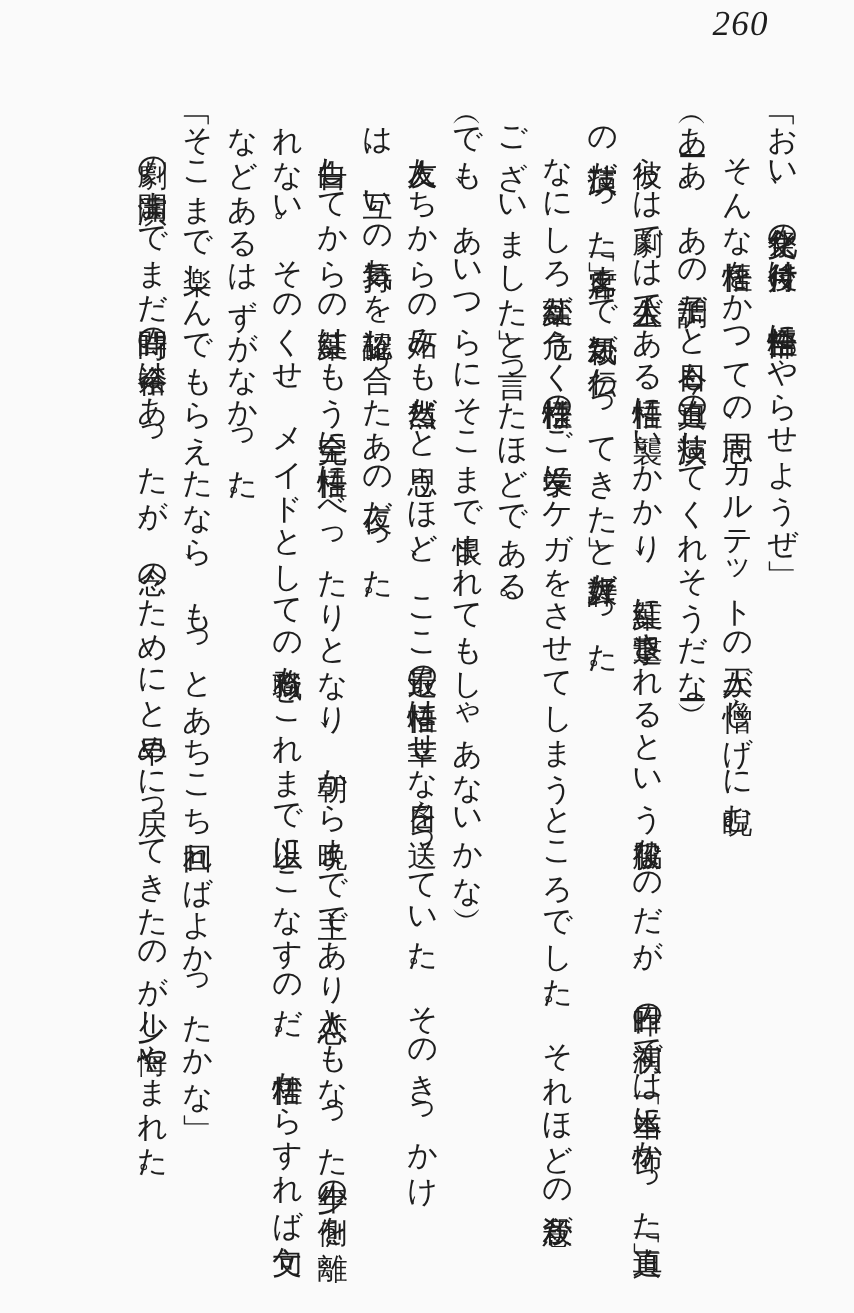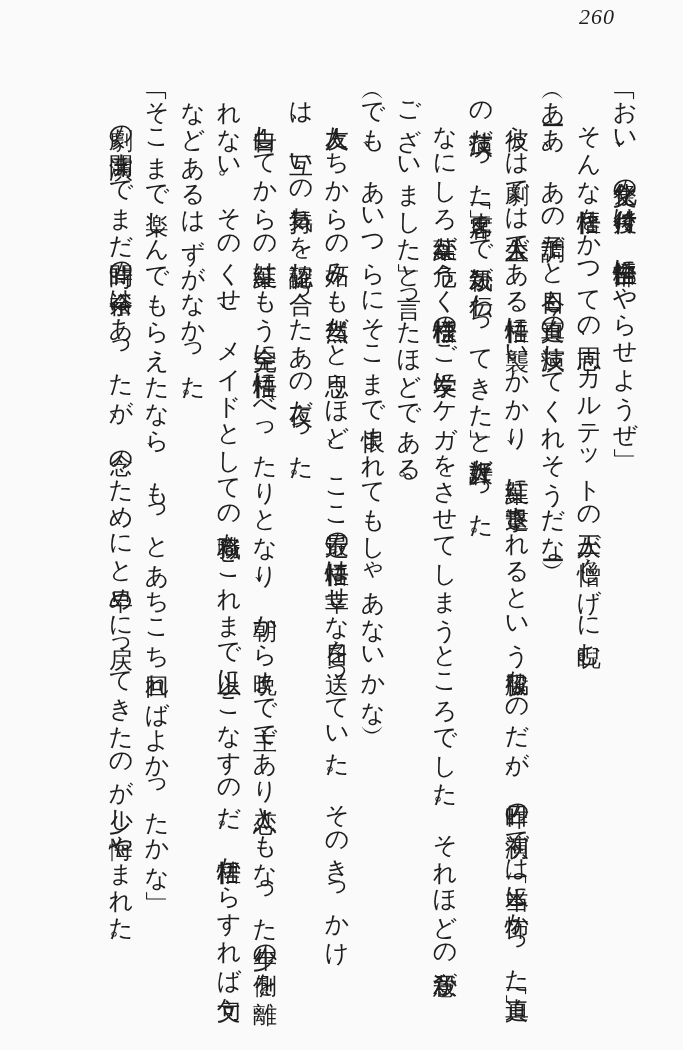--- a/index.html
+++ b/index.html
@@ -16,21 +16,21 @@
   .page {
     position: absolute;
     inset: 0;
     width: 683px;
     height: 1050px;
   }
   .page-number {
     position: absolute;
     top: 4px;
     right: 68px;
-    font-size: 22px;
+    font-size: 28px;
     font-style: italic;
     letter-spacing: 1px;
   }
   .text-block {
     position: absolute;
     top: 85px;
     right: 40px;
     height: 916px;
     writing-mode: vertical-rl;
     text-orientation: mixed;

